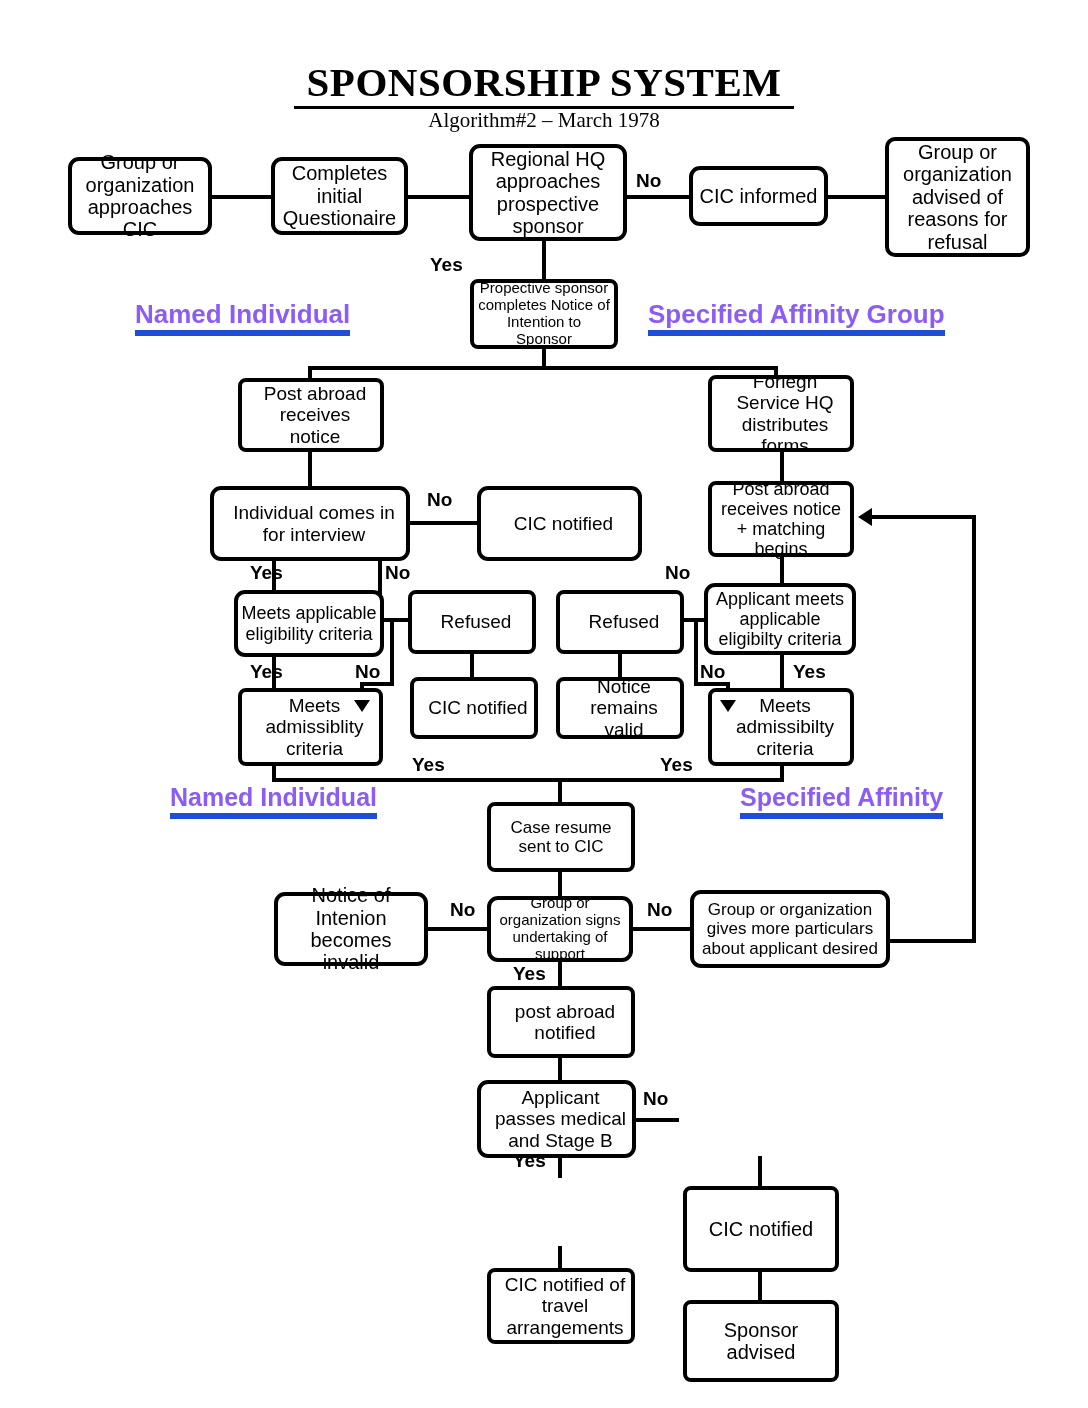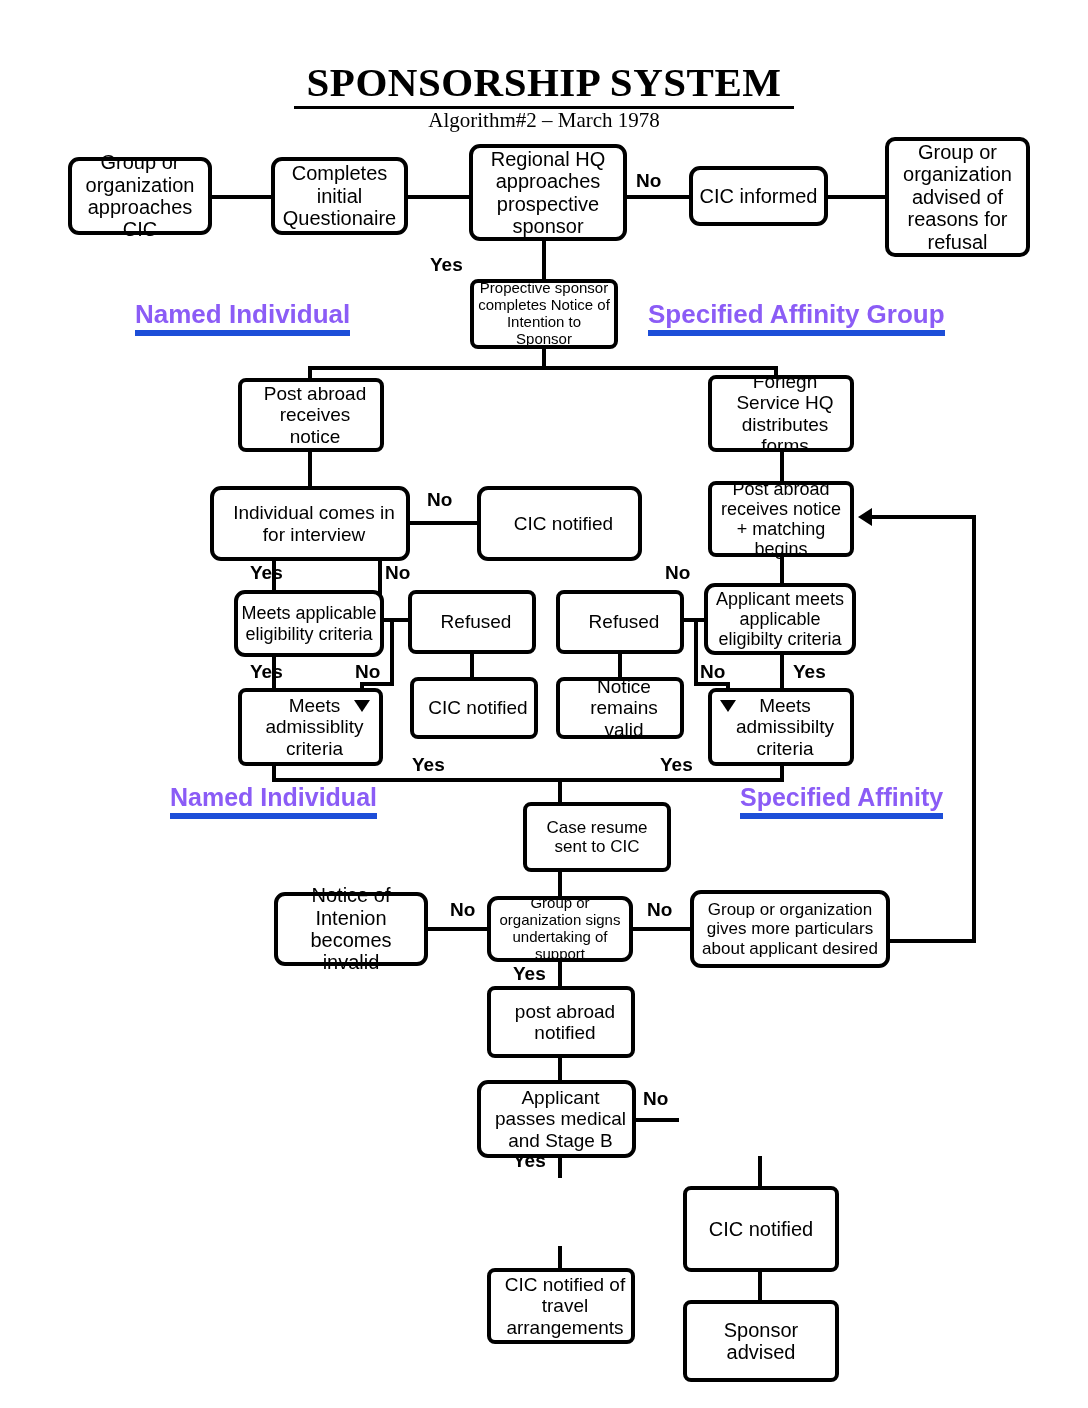--- a/index.html
+++ b/index.html
@@ -207,21 +207,21 @@
   </div>
 
   <div class="lbl" style="left:412px;top:754px;">Yes</div>
   <div class="lbl" style="left:660px;top:754px;">Yes</div>
 
   <div class="ln vl" style="left:272px;top:764px;height:16px;"></div>
   <div class="ln vl" style="left:780px;top:764px;height:16px;"></div>
   <div class="ln hl" style="left:272px;top:778px;width:512px;"></div>
   <div class="ln vl" style="left:558px;top:778px;height:28px;"></div>
 
-  <div class="box sq f17" style="left:487px;top:802px;width:148px;height:70px;margin-left:36px;">
+  <div class="box sq f17" style="left:487px;top:802px;width:148px;height:70px;">
     <span>Case resume sent to CIC</span>
   </div>
 
   <div class="ln vl" style="left:558px;top:870px;height:28px;"></div>
 
   <div class="box round f20" style="left:274px;top:892px;width:154px;height:74px;">
     <span>Notice of Intenion becomes invalid</span>
   </div>
 
   <div class="box round f15" style="left:487px;top:896px;width:146px;height:66px;">

